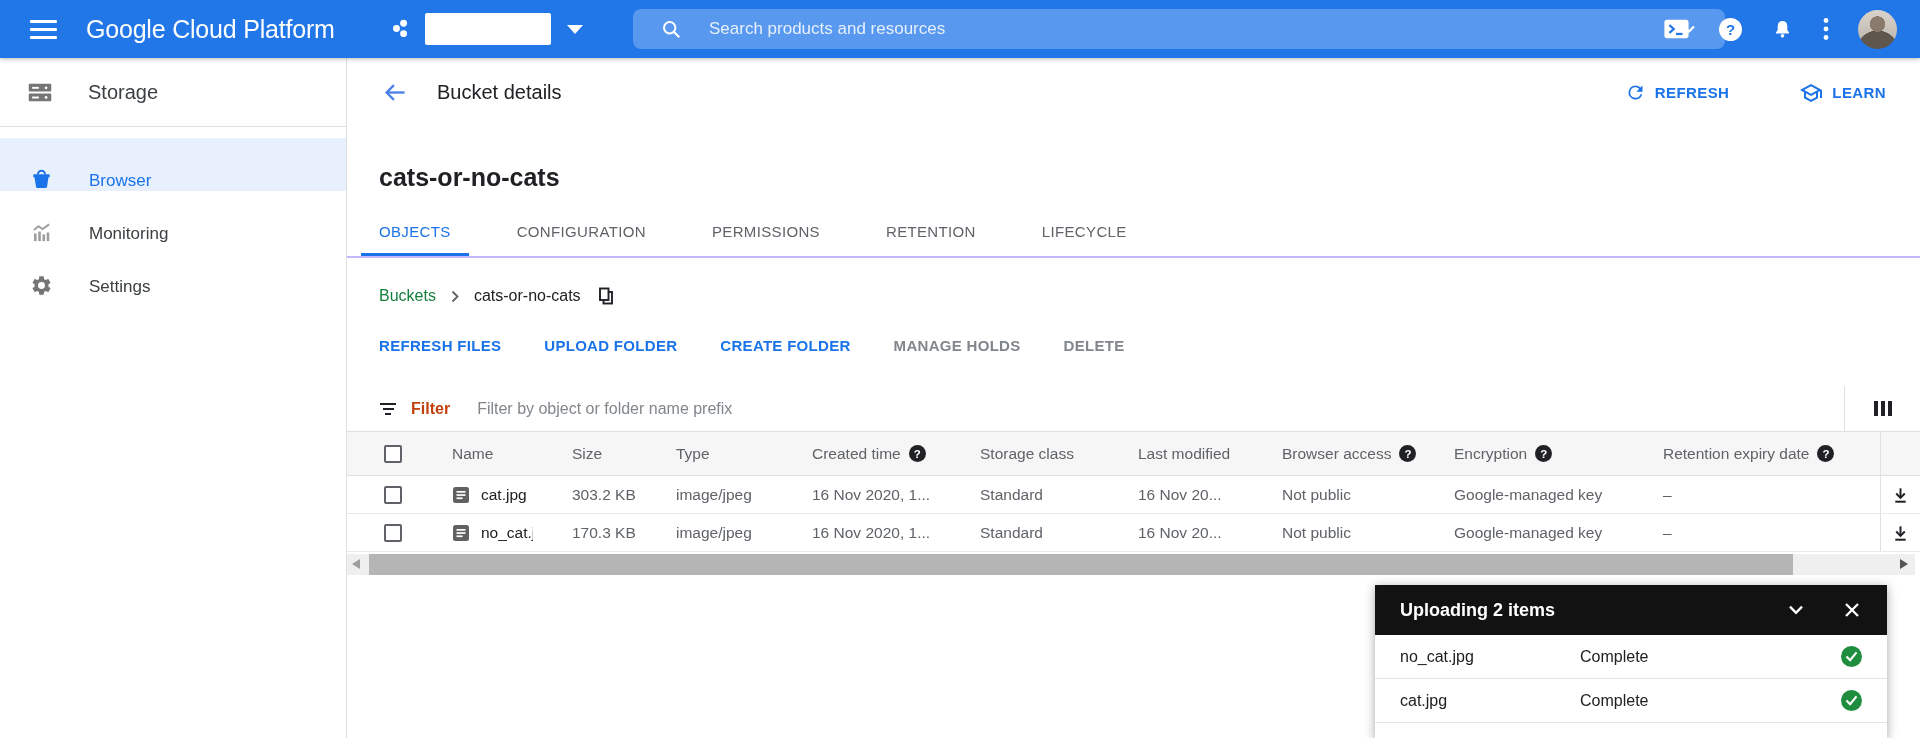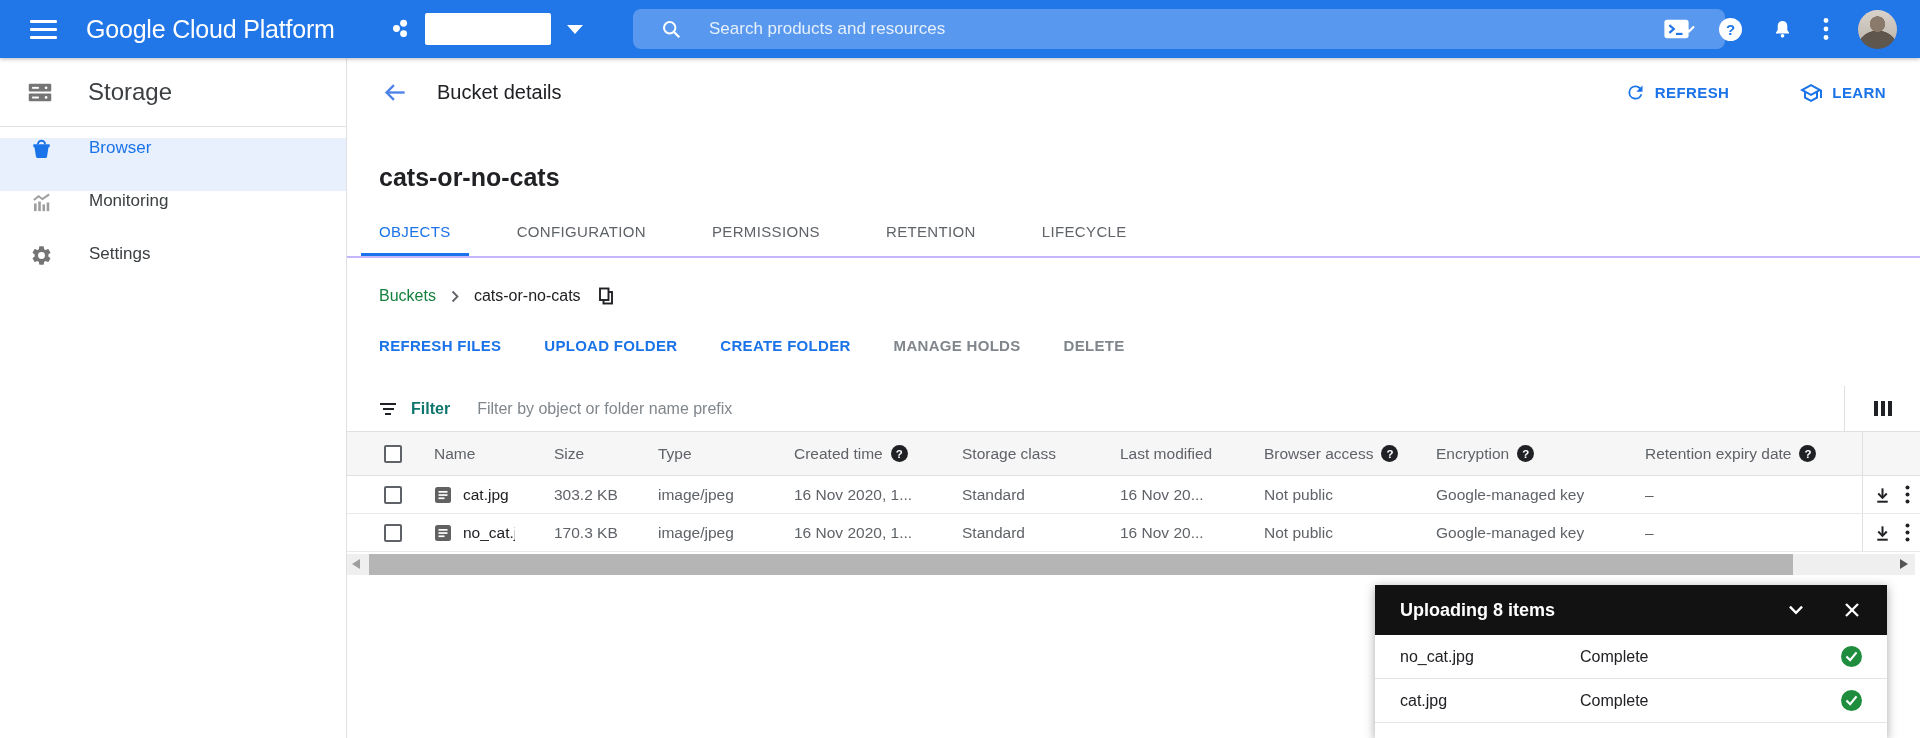--- a/index.html
+++ b/index.html
@@ -32,23 +32,23 @@
               radial-gradient(circle at 50% 108%, #5f564d 0 46%, rgba(0,0,0,0) 47%),
               linear-gradient(#d9d3cb, #b8b1a8); }
 
   
   .shell { display:flex; height:680px; }
 
   
   .sidebar { width:347px; flex:none; border-right:1px solid #e0e0e0; background:#fff; }
   .sb-head { height:69px; border-bottom:1px solid #e0e0e0; display:flex; align-items:center; }
   .sb-head svg { margin-left:24px; flex:none; }
-  .sb-title { margin-left:32px; font-size:24px; color:#3c4043; }
+  .sb-title { margin-left:32px; font-size:20px; color:#3c4043; }
   .sb-items { margin-top:11px; }
-  .sb-item { height:53px; display:flex; align-items:flex-start; font-size:17px; color:#3c4043; cursor:pointer; }
+  .sb-item { height:53px; display:flex; align-items:flex-end; font-size:17px; color:#3c4043; cursor:pointer; }
   .sb-item svg { margin-left:30px; flex:none; }
   .sb-item .sb-label { margin-left:36px; }
   .sb-item.active { background:#e8f0fe; color:#1a73e8; }
 
   
   .main { flex:1; position:relative; min-width:0; }
   .pg-toolbar { height:69px; display:flex; align-items:center; position:relative; }
   .back-btn { margin-left:34px; cursor:pointer; display:flex; }
   .pg-title { margin-left:29px; font-size:20px; color:#202124; }
   .tool-actions { position:absolute; right:34px; display:flex; gap:70px; }
@@ -70,33 +70,33 @@
   .obj-actions { margin:30px 0 0 32px; display:flex; gap:43px; font-size:15px; font-weight:700; letter-spacing:.3px; }
   .obj-btn { color:#1a73e8; cursor:pointer; white-space:nowrap; }
   .obj-btn.disabled { color:#80868b; cursor:default; }
 
   .filter-row { margin-top:32px; height:46px; display:flex; align-items:center; position:relative; border-bottom:1px solid #e0e0e0; }
   .filter-icon { margin-left:33px; width:16px; height:12px; position:relative; flex:none; }
   .filter-icon i { position:absolute; left:0; height:2px; background:#202124; display:block; }
   .filter-icon i:nth-child(1){ top:0; width:16px; }
   .filter-icon i:nth-child(2){ top:5px; width:11px; left:2.5px; }
   .filter-icon i:nth-child(3){ top:10px; width:6px; left:5px; }
-  .filter-label { margin-left:15px; font-size:16px; font-weight:700; color:#0f766e; }
+  .filter-label { margin-left:15px; font-size:16px; font-weight:700; color:#c2410c; }
   .filter-input { margin-left:27px; flex:1; border:none; outline:none; font-size:16px; color:#202124; font-family:"Liberation Sans", sans-serif; }
   .filter-input::placeholder { color:#80868b; }
   .cols-btn { width:76px; height:100%; border-left:1px solid #e0e0e0; display:flex; align-items:center; justify-content:center; cursor:pointer; flex:none; }
   .cols-icon { display:flex; gap:3px; }
   .cols-icon i { width:4px; height:15px; background:#202124; display:block; }
 
   
   .t-head { display:flex; align-items:center; height:44px; background:#f6f6f6; border-bottom:1px solid #e0e0e0; color:#5f6368; font-size:15.5px; }
   .t-row  { display:flex; align-items:center; height:38px; border-bottom:1px solid #e9e9e9; color:#5f6368; font-size:15.5px; background:#fff; }
   .c-check { width:87px; flex:none; display:flex; }
   .cbox { width:18px; height:18px; border:2px solid #5f6368; border-radius:2px; margin-left:37px; background:#fff; cursor:pointer; }
-  .c-name { width:120px; flex:none; display:flex; align-items:center; overflow:hidden; }
+  .c-name { width:120px; flex:none; display:flex; align-items:center; overflow:hidden;margin-left:18px; }
   .file-ic { flex:none; display:flex; }
   .name-text { margin-left:11px; color:#202124; white-space:nowrap; overflow:hidden; max-width:52px; cursor:pointer; }
   .c-size { width:104px; flex:none; }
   .c-type { width:136px; flex:none; }
   .c-created { width:168px; flex:none; display:flex; align-items:center; white-space:nowrap; overflow:hidden; }
   .c-class { width:158px; flex:none; }
   .c-mod { width:144px; flex:none; white-space:nowrap; overflow:hidden; }
   .c-public { width:172px; flex:none; display:flex; align-items:center; }
   .c-enc { width:209px; flex:none; display:flex; align-items:center; }
   .c-ret { width:217px; flex:none; display:flex; align-items:center; }
@@ -420,21 +420,21 @@
         <div class="hs-left"></div>
         <div class="hs-thumb"></div>
         <div class="hs-right"></div>
       </div>
 
     </div>
   </div>
 
   <div class="upload">
     <div class="up-head">
-      <div class="up-title">Uploading 8 items</div>
+      <div class="up-title">Uploading 2 items</div>
       <div class="up-controls">
         <span class="up-ctl">
             <svg width="22" height="22" viewBox="0 0 20 20">
               <polyline points="4.5,7 10,12.5 15.5,7" fill="none" stroke="#fff" stroke-width="2.2"></polyline>
             </svg>
           </span>
         <span class="up-ctl">
             <svg width="20" height="20" viewBox="0 0 20 20">
               <line x1="4" y1="4" x2="16" y2="16" stroke="#fff" stroke-width="2.3"></line>
               <line x1="16" y1="4" x2="4" y2="16" stroke="#fff" stroke-width="2.3"></line>

